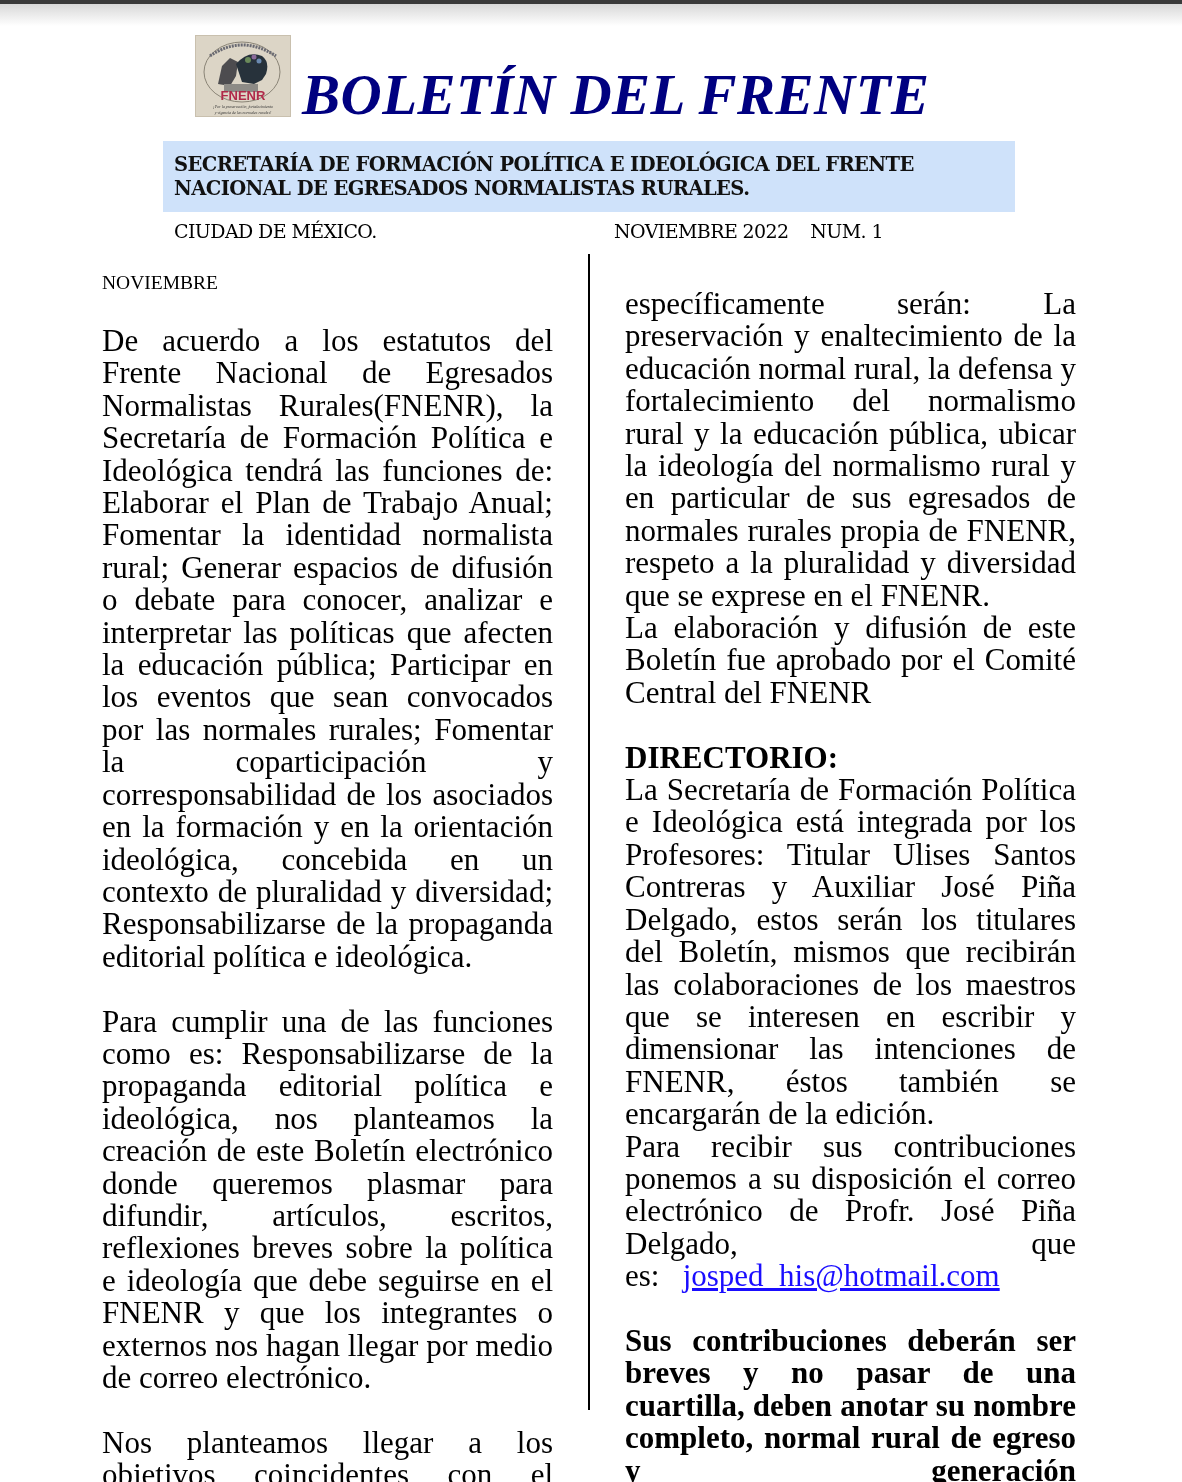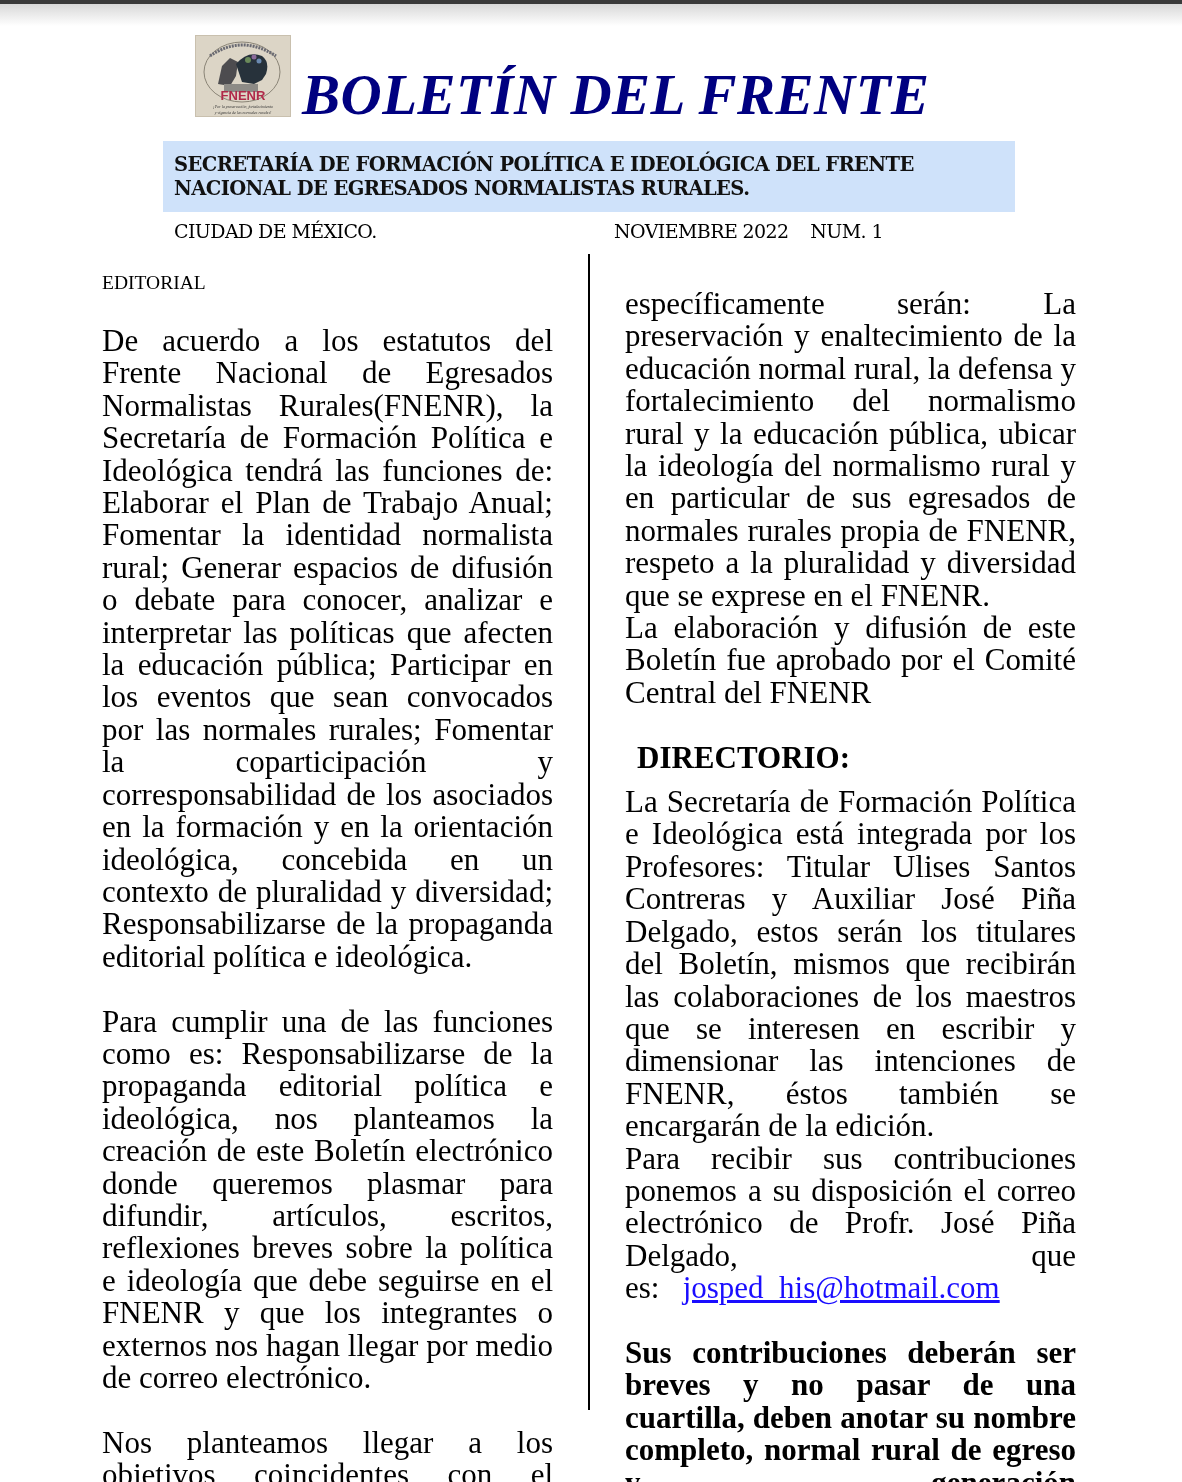--- a/index.html
+++ b/index.html
@@ -66,21 +66,21 @@
     }
     .col-left { left: 102px; top: 325px; }
     .col-right { left: 625px; top: 288px; }
     .section-label {
       position: absolute; left: 102px; top: 271px;
       font-size: 19.5px; line-height: 24px;
     }
     .para { margin: 0; }
     .para + .para.gap { margin-top: 32.4px; }
     .heading {
-      font-weight: bold; margin: 12px;
+      font-weight: bold; margin: 0;
     }
     .gap-top { margin-top: 32.4px; }
     .bold { font-weight: bold; }
     a.email {
       color: #1a0dff; text-decoration: underline;
     }
     .just-all { text-align-last: justify; }
   </style>
 </head>
 <body>
@@ -107,21 +107,21 @@
 
 <div class="title">BOLETÍN DEL FRENTE</div>
 
 <div class="subtitle-box"></div>
 <div class="subtitle">SECRETARÍA DE FORMACIÓN POLÍTICA E IDEOLÓGICA DEL FRENTE
 NACIONAL DE EGRESADOS NORMALISTAS RURALES.</div>
 
 <div class="meta meta-city">CIUDAD DE MÉXICO.</div>
 <div class="meta meta-date"><span>NOVIEMBRE 2022</span>    <span>NUM. 1</span></div>
 
-<div class="section-label">EDITORIAL</div>
+<div class="section-label">NOVIEMBRE</div>
 
 <div class="col col-left">
   <p class="para">De acuerdo a los estatutos del Frente Nacional de Egresados Normalistas Rurales(FNENR), la Secretaría de Formación Política e Ideológica tendrá las funciones de: Elaborar el Plan de Trabajo Anual; Fomentar la identidad normalista rural; Generar espacios de difusión o debate para conocer, analizar e interpretar las  políticas que afecten la educación pública; Participar en los eventos que sean convocados por las normales rurales; Fomentar la coparticipación y corresponsabilidad de los asociados en la formación y en la orientación ideológica, concebida en un contexto de pluralidad y diversidad; Responsabilizarse de la propaganda editorial política e ideológica.</p>
   <p class="para gap">Para cumplir una de las funciones como es: Responsabilizarse de la propaganda editorial política e ideológica, nos planteamos la creación de este Boletín electrónico donde queremos plasmar para difundir, artículos, escritos, reflexiones breves sobre la política e ideología que debe seguirse en el FNENR y que los integrantes o externos nos hagan llegar por medio de correo electrónico.</p>
   <p class="para gap">Nos planteamos llegar a los objetivos coincidentes con el FNENR y que</p>
 </div>
 
 <div class="divider"></div>
 
 <div class="col col-right">

